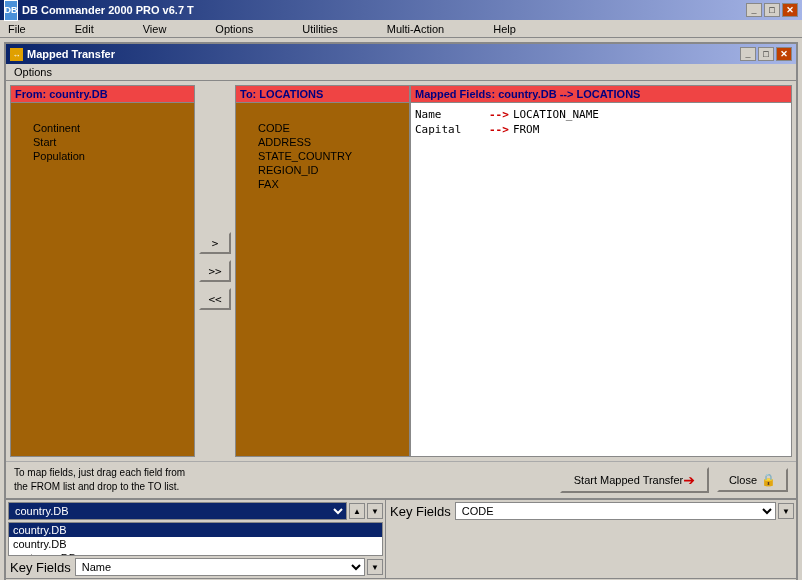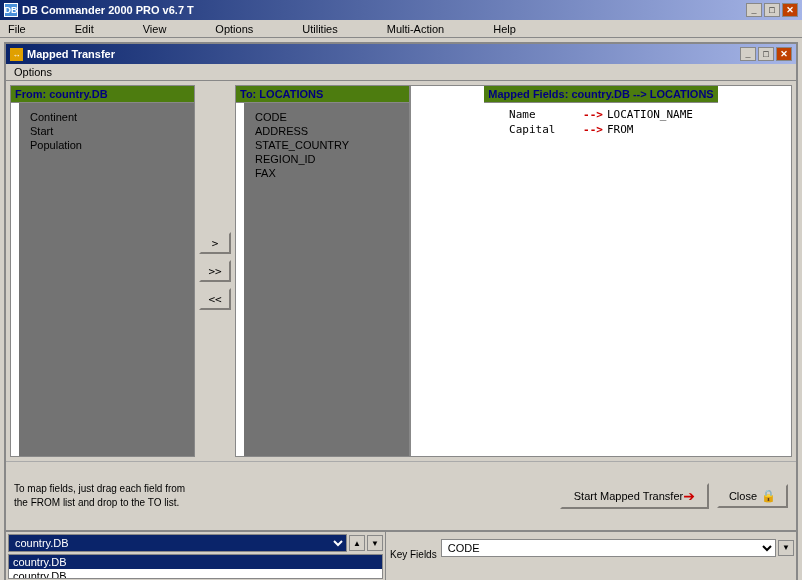--- a/index.html
+++ b/index.html
@@ -24,21 +24,21 @@
       font-size: 11px;
       font-weight: bold;
     }
     .title-bar-left {
       display: flex;
       align-items: center;
       gap: 4px;
     }
     .title-bar-icon {
       width: 14px;
-      height: 14px;
+      height: 21px;
       background: #4a90d9;
       border: 1px solid #fff;
       display: flex;
       align-items: center;
       justify-content: center;
       font-size: 9px;
       color: white;
     }
     .title-bar-buttons {
       display: flex;
@@ -133,44 +133,43 @@
     }
 
     .panel {
       border: 1px solid #888;
       background: white;
       display: flex;
       flex-direction: column;
     }
 
     .panel-header {
-      background: #4d7c0f;
+      background: #ef4444;
       padding: 2px 4px;
       font-size: 11px;
       border-bottom: 1px solid #888;
     }
     .panel-header span { color: #000080; font-weight: bold; }
 
     .panel-list {
       flex: 1;
-      padding: 7px;
+      padding: 18px;
       overflow: auto;
-      background: #737373;
-      margin-left: 8px;
+      background: #a16207;
     }
 
     .list-item {
       padding: 1px 4px;
       cursor: pointer;
       white-space: nowrap;
     }
 
     .from-panel { width: 185px; }
     .to-panel { width: 175px; }
-    .mapped-panel { flex: 1; align-items: center; }
+    .mapped-panel { flex: 1; }
 
     
     .middle-buttons {
       display: flex;
       flex-direction: column;
       align-items: center;
       justify-content: center;
       padding: 0 4px;
       gap: 6px;
     }
@@ -199,21 +198,21 @@
       padding: 1px 0;
     }
     .field-from { width: 70px; color: #000; }
     .arrow { color: #cc0000; font-weight: bold; }
     .field-to { color: #000; }
 
     
     .action-bar {
       display: flex;
       align-items: center;
-      padding: 20px 8px;
+      padding: 4px 8px;
       gap: 8px;
       border-top: 1px solid #aaa;
     }
     .instruction-text {
       flex: 1;
       font-size: 10px;
       color: #000;
       line-height: 1.4;
     }
     .start-btn {
@@ -284,23 +283,22 @@
       height: 50px;
     }
     .db-item {
       padding: 1px 4px;
       cursor: pointer;
       font-size: 11px;
     }
     .db-item.selected { background: #0a246a; color: white; }
 
     .key-fields-label {
-      font-size: 10px;
+      font-size: 13px;
       padding: 1px 2px;
-      margin-top: 14px;
     }
 
     
     .status-bottom {
       display: flex;
       background: #d4d0c8;
       border-top: 1px solid #888;
       height: 16px;
       align-items: center;
     }

